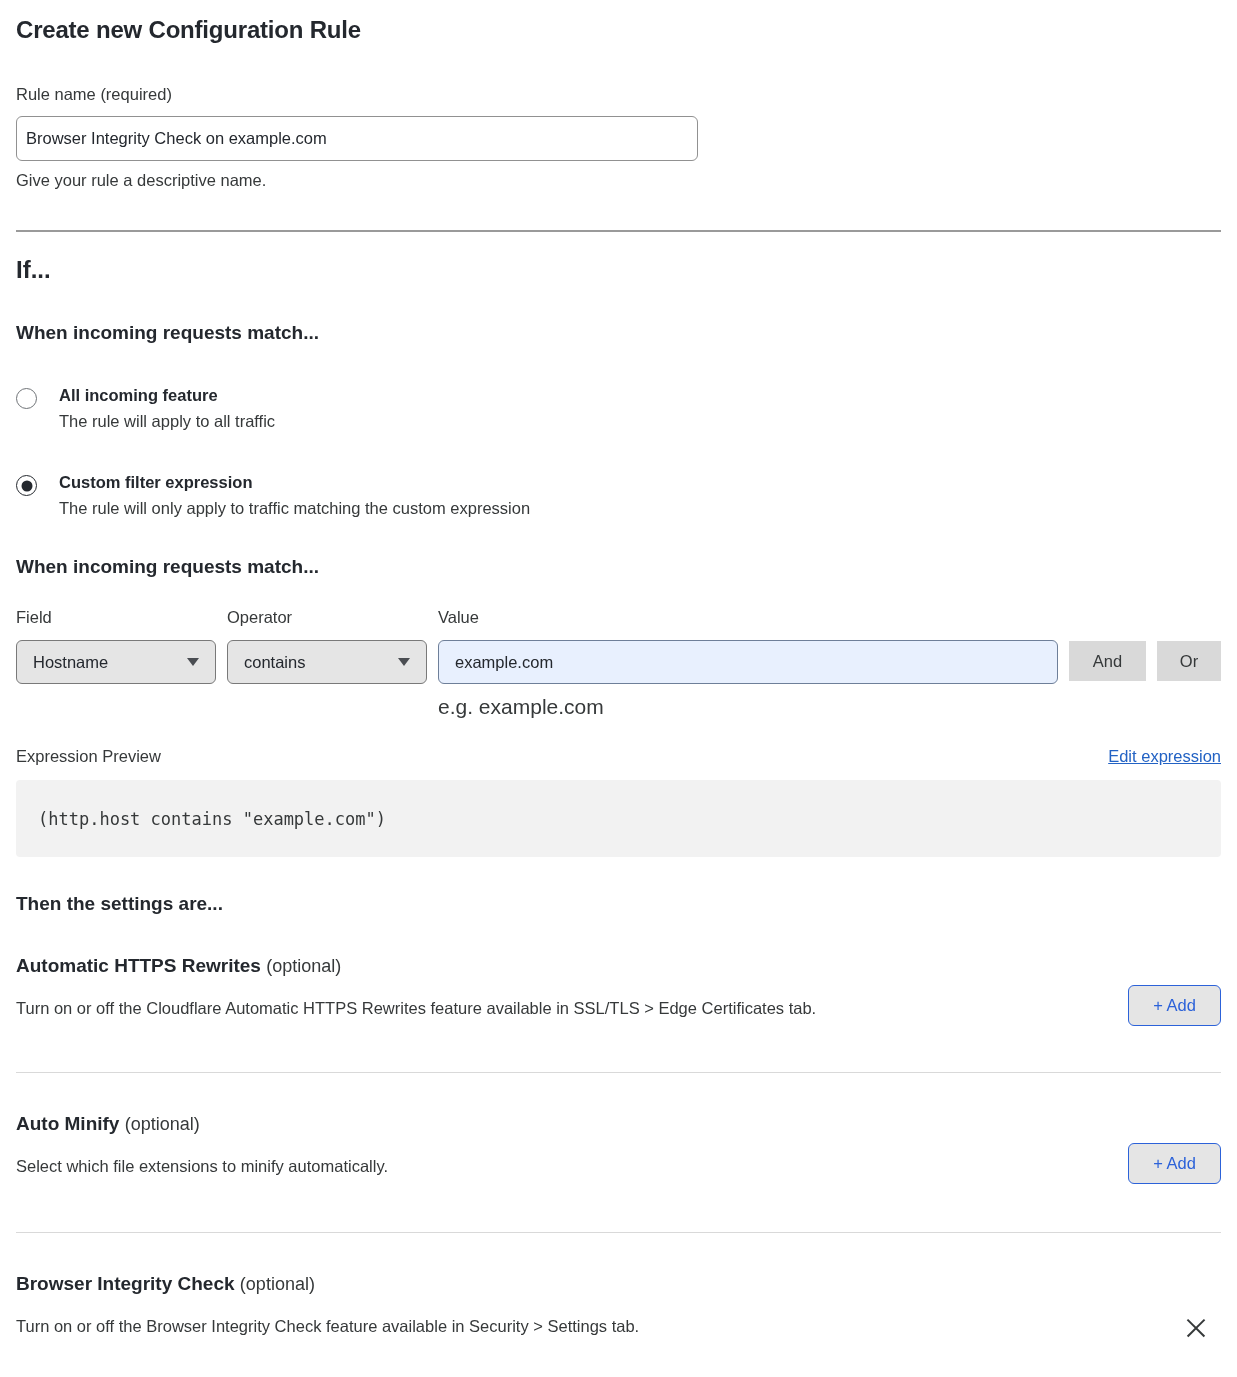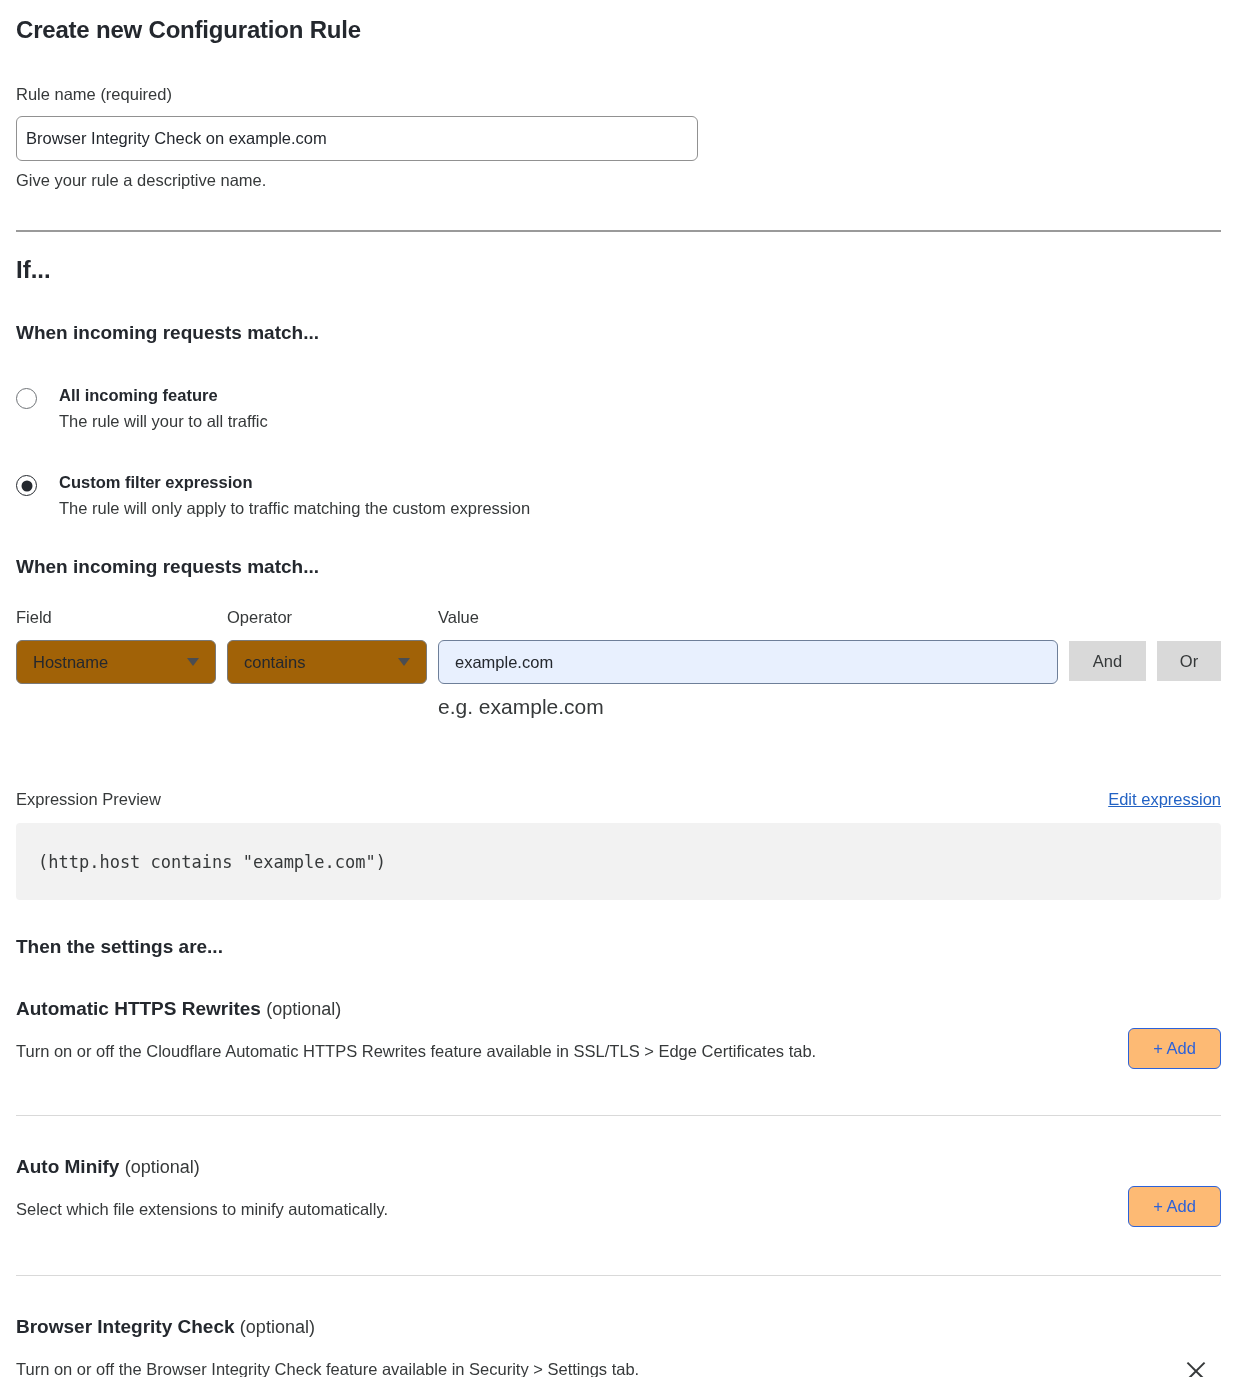--- a/index.html
+++ b/index.html
@@ -89,21 +89,21 @@
   .builder-labels { display: flex; margin-top: 30px; }
   .builder-labels .lbl { font-size: 16.5px; color: #36393a; }
   .lbl-field { width: 211px; }
   .lbl-operator { width: 211px; }
 
   .builder-row { display: flex; margin-top: 13px; align-items: flex-start; }
   .select-box {
     width: 200px; height: 44px;
     border: 1px solid #797979;
     border-radius: 6px;
-    background: #a16207;
+    background: #e5e5e5;
     display: flex;
     align-items: center;
     justify-content: space-between;
     padding: 0 16px;
     font-size: 16.5px;
     color: #24282e;
     cursor: pointer;
     margin-right: 11px;
   }
   .chevron-down {
@@ -135,21 +135,21 @@
     margin-top: 1px;
   }
   .btn-and { width: 77px; margin-left: 11px; }
   .btn-or  { width: 64px; margin-left: 11px; }
   .value-help { font-size: 21px; color: #36393a; margin-top: 11px; margin-left: 422px; }
 
   .preview-row {
     display: flex;
     justify-content: space-between;
     align-items: baseline;
-    margin-top: 71px;
+    margin-top: 28px;
     gap: 16px;
   }
   .preview-label { font-size: 16.5px; color: #36393a; }
   .edit-link {
     font-size: 16.5px;
     color: #2262c4;
     text-decoration: underline;
     cursor: pointer;
   }
   .code-block {
@@ -172,21 +172,21 @@
   .setting-title-row { font-size: 19px; margin-top: 40px; }
   .setting-title { font-weight: 700; color: #24282e; }
   .setting-optional { font-weight: 400; color: #36393a; font-size: 18px; }
   .setting-desc { font-size: 16.5px; color: #36393a; margin-top: 22px; }
   .add-btn {
     position: absolute;
     right: 0;
     top: 30px;
     width: 93px;
     height: 41px;
-    background: #fdba74;
+    background: #e5e5e5;
     border: 1.5px solid #2c62d9;
     border-radius: 6px;
     color: #2c62d9;
     font-size: 16.5px;
     font-family: "Liberation Sans", sans-serif;
     cursor: pointer;
   }
   .sb1 { margin-top: 0; }
   .sb1 .divider-light { margin-top: 54px; }
   .sb2 .divider-light { margin-top: 56px; }
@@ -221,21 +221,21 @@
 
   <hr class="divider-dark">
 
   <h2 class="h-if">If...</h2>
   <h3 class="h-sub">When incoming requests match...</h3>
 
   <div class="radio-option">
     <span class="radio-circle"></span>
     <div class="radio-texts">
       <div class="radio-label">All incoming feature</div>
-      <div class="radio-desc">The rule will your to all traffic</div>
+      <div class="radio-desc">The rule will apply to all traffic</div>
     </div>
   </div>
 
   <div class="radio-option">
     <span class="radio-circle selected"></span>
     <div class="radio-texts">
       <div class="radio-label">Custom filter expression</div>
       <div class="radio-desc">The rule will only apply to traffic matching the custom expression</div>
     </div>
   </div>

